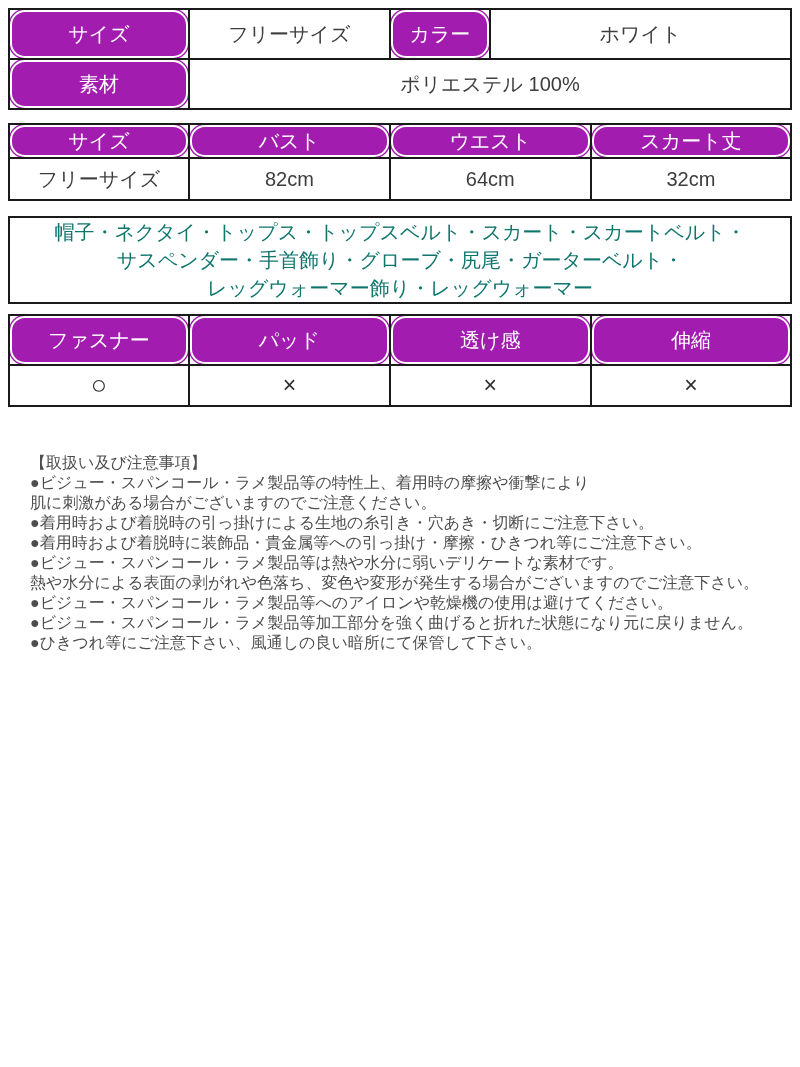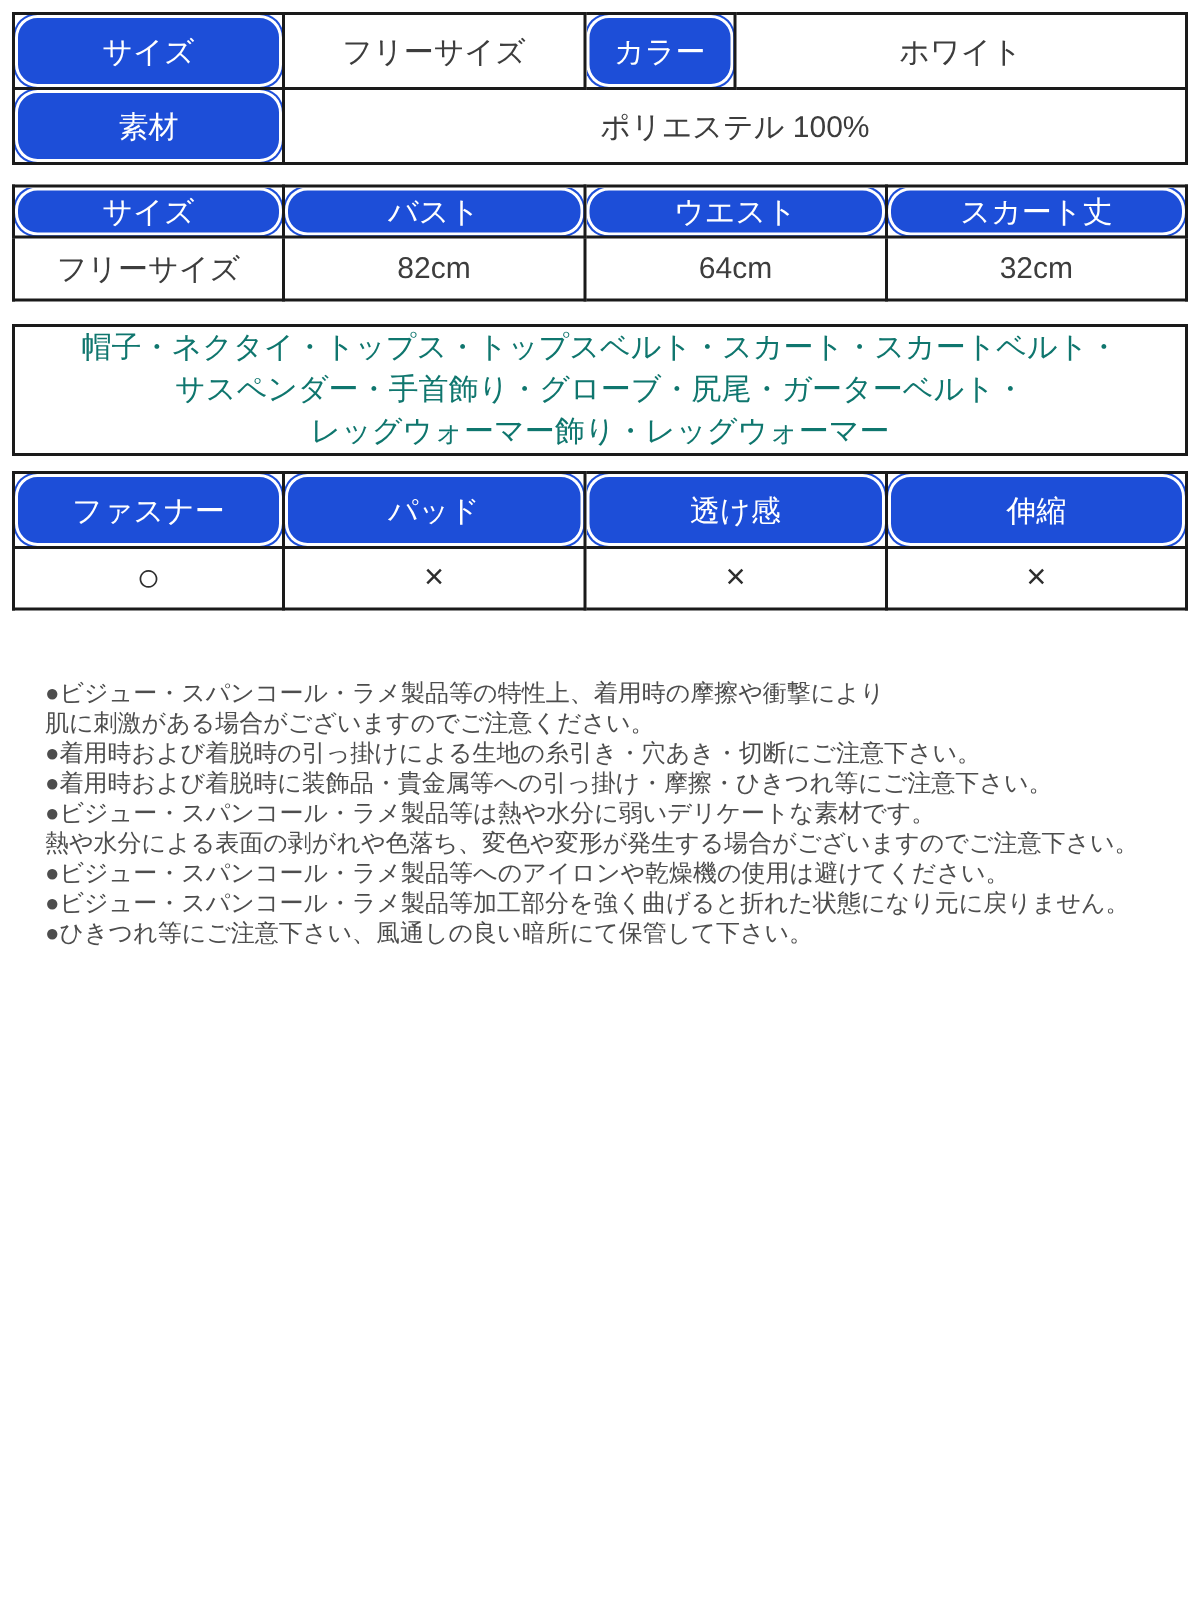--- a/index.html
+++ b/index.html
@@ -21,21 +21,21 @@
   td, th {
     border: 2px solid #1a1a1a;
     text-align: center;
     vertical-align: middle;
     font-size: 20px;
     font-weight: normal;
     color: #3d3d3d;
     overflow: hidden;
   }
   .hd {
-    background: #1d4ed8;
+    background: #a21caf;
     color: #ffffff;
     box-shadow: inset 0 0 0 2px #ffffff;
     border-radius: 15px;
   }
 
   .t-info tr { height: 50px; }
   .t-meas { margin-top: 13px; }
   .t-meas tr.r-head { height: 34px; }
   .t-meas tr.r-data { height: 42px; }
   .t-set  { margin-top: 15px; }
@@ -136,20 +136,21 @@
     <tr class="r-data">
       <td><span class="sym-circle">○</span></td>
       <td><span class="sym-cross">×</span></td>
       <td><span class="sym-cross">×</span></td>
       <td><span class="sym-cross">×</span></td>
     </tr>
   </tbody>
     </table>
 
   <div class="notes">
+    <div>【取扱い及び注意事項】</div>
     <div>●ビジュー・スパンコール・ラメ製品等の特性上、着用時の摩擦や衝撃により</div>
     <div>肌に刺激がある場合がございますのでご注意ください。</div>
     <div>●着用時および着脱時の引っ掛けによる生地の糸引き・穴あき・切断にご注意下さい。</div>
     <div>●着用時および着脱時に装飾品・貴金属等への引っ掛け・摩擦・ひきつれ等にご注意下さい。</div>
     <div>●ビジュー・スパンコール・ラメ製品等は熱や水分に弱いデリケートな素材です。</div>
     <div>熱や水分による表面の剥がれや色落ち、変色や変形が発生する場合がございますのでご注意下さい。</div>
     <div>●ビジュー・スパンコール・ラメ製品等へのアイロンや乾燥機の使用は避けてください。</div>
     <div>●ビジュー・スパンコール・ラメ製品等加工部分を強く曲げると折れた状態になり元に戻りません。</div>
     <div>●ひきつれ等にご注意下さい、風通しの良い暗所にて保管して下さい。</div>
   </div>

